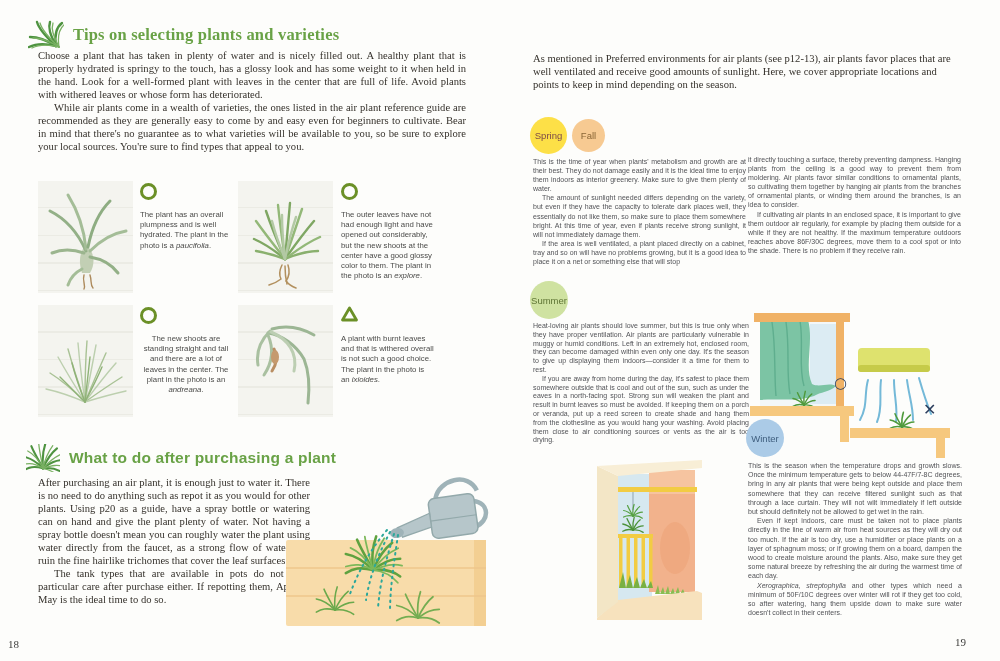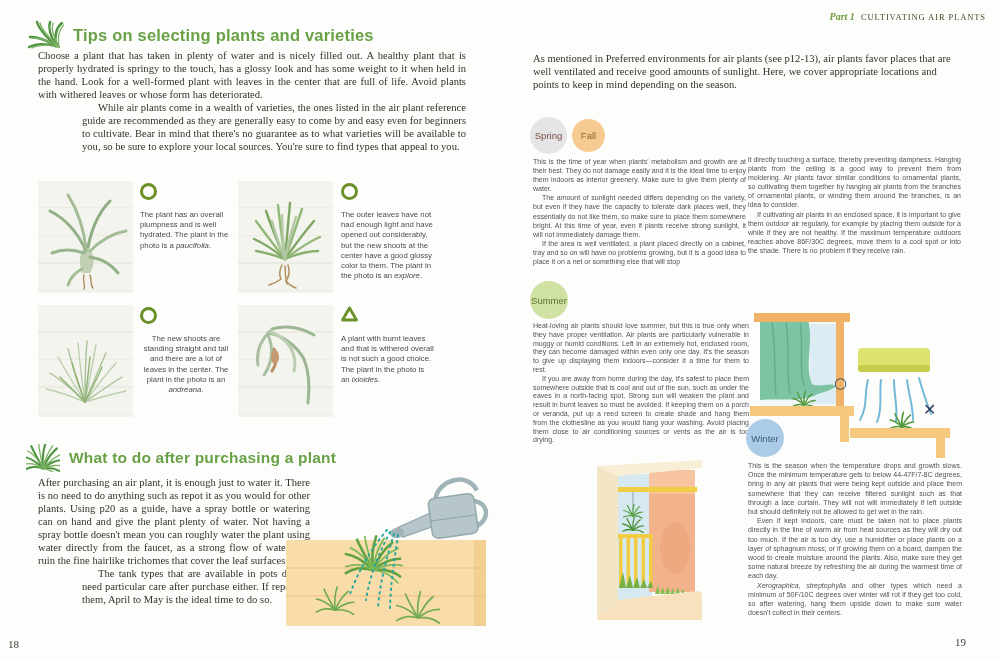--- a/index.html
+++ b/index.html
@@ -1,47 +1,47 @@
 <!DOCTYPE html>
 <html><head>
 <meta charset="utf-8">
 <style>
   html,body{margin:0;padding:0;background:#ffffff;}
   .spread{position:relative;width:1000px;height:661px;background:#fdfdfb;overflow:hidden;
           font-family:"Liberation Sans",sans-serif;color:#34302a;}
   
   .sec-head{position:absolute;display:flex;align-items:center;gap:9px;}
   .sec-title{font-family:"Liberation Sans",sans-serif;font-weight:bold;color:#69a246;}
-  .t-big{font-size:16.5px;letter-spacing:0.2px;}
+  .t-big{font-size:16.5px;letter-spacing:0.2px;font-family:Liberation Serif, serif;}
   .t-mid{font-size:15.5px;letter-spacing:0.2px;}
   
   .serif{font-family:"Liberation Serif",serif;font-size:10.6px;line-height:13px;
          text-align:justify;color:#35312b;}
   .serif p{margin:0;}
-  .serif p.ind{text-indent:16px;margin-left:44px;}
+  .serif p.ind{text-indent:16px;}
   
   .photo{position:absolute;width:95px;height:112px;
          background:repeating-linear-gradient(180deg,#f4f4ef 0 26px,#ebebe4 26px 27.5px);}
   .caption{position:absolute;font-size:7.8px;line-height:10.2px;color:#4b4b49;}
   .caption i{}
   .ring{position:absolute;width:11px;height:11px;border:3.4px solid #6b9027;border-radius:50%;}
   .tri{position:absolute;width:17px;height:16px;}
   
   .part-head{position:absolute;top:6px;right:14px;white-space:nowrap;}
   .part-label{font-family:"Liberation Serif",serif;font-style:italic;font-weight:bold;
               font-size:10px;color:#6f9c3e;}
   .part-title{font-family:"Liberation Serif",serif;font-size:8.5px;letter-spacing:0.9px;
               color:#3f4a24;margin-left:6px;}
   .smalltext{position:absolute;font-size:7px;line-height:9.1px;color:#525357;text-align:justify;}
   .smalltext p{margin:0;}
   .smalltext p.ind{text-indent:9px;}
   .smalltext i{font-style:italic;}
   .badge{position:absolute;border-radius:50%;display:flex;align-items:center;justify-content:center;
          font-size:9.5px;}
-  .b-spring{left:530px;top:117px;width:37px;height:37px;background:#e5e5e5;color:#7c4a48;}
+  .b-spring{left:530px;top:117px;width:37px;height:37px;background:#fde047;color:#7c4a48;}
   .b-fall{left:572px;top:119px;width:33px;height:33px;background:#f7ca92;color:#8a6636;}
   .b-summer{left:530px;top:281px;width:38px;height:38px;background:#cfe2a1;color:#5e7434;}
   .b-winter{left:746px;top:419px;width:38px;height:38px;background:#abcbe7;color:#3f5e7e;}
   .mark{position:absolute;font-family:"DejaVu Sans",sans-serif;color:#2c3e5d;}
   .pagenum{position:absolute;font-family:"Liberation Serif",serif;font-size:11px;color:#3c3c3a;}
 </style>
 </head>
 <body>
 
 <div class="spread">
@@ -212,23 +212,20 @@
     <g fill="none" stroke="#2ba79b" stroke-width="2" stroke-dasharray="1.5 4.5" stroke-linecap="round">
       <path d="M112,72 C100,95 92,115 88,140"></path>
       <path d="M116,74 C108,100 102,122 100,148"></path>
       <path d="M120,75 C116,102 112,128 112,152"></path>
       <path d="M109,70 C92,90 80,112 72,134"></path>
     </g>
   </svg>
 
   <div class="pagenum" style="left:8px;top:638px;">18</div>
 
-  <div class="part-head">
-    <span class="part-label">Part 1</span><span class="part-title">CULTIVATING AIR PLANTS</span>
-  </div>
 
 
   <div class="serif" style="position:absolute;left:533px;top:52px;width:432px;text-align:left;">
     <p>As mentioned in Preferred environments for air plants (see p12-13), air plants favor places that are well ventilated and receive good amounts of sunlight. Here, we cover appropriate locations and points to keep in mind depending on the season.</p>
   </div>
 
   <div class="badge b-spring">Spring</div>
   <div class="badge b-fall">Fall</div>
 
   <div class="smalltext" style="left:533px;top:157px;width:213px;">

